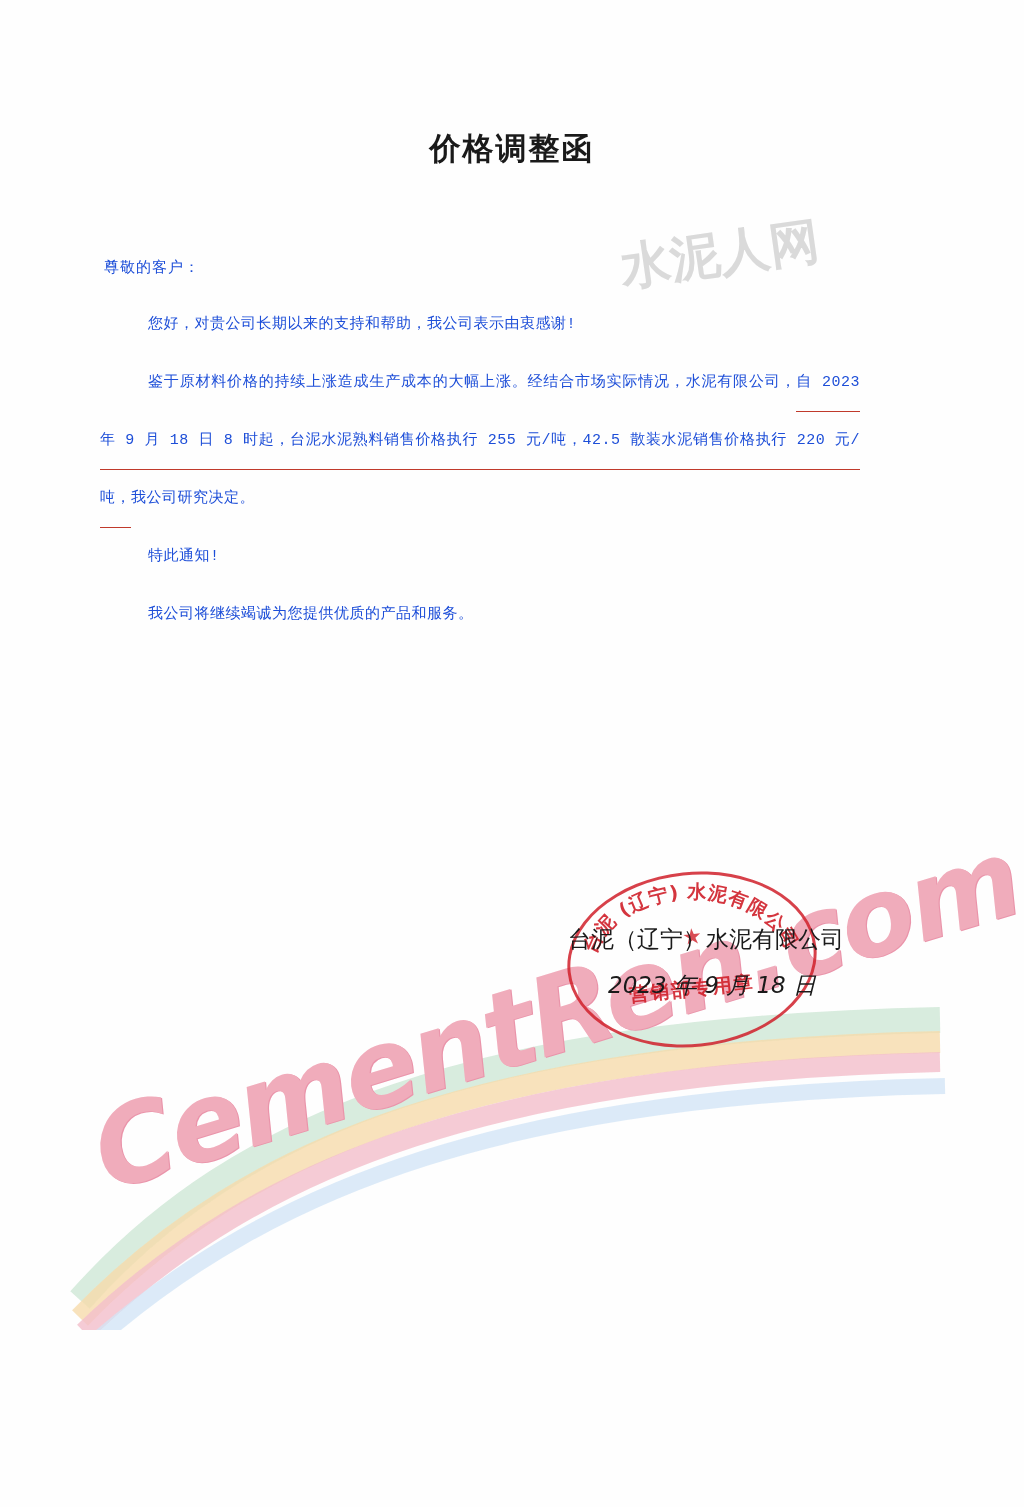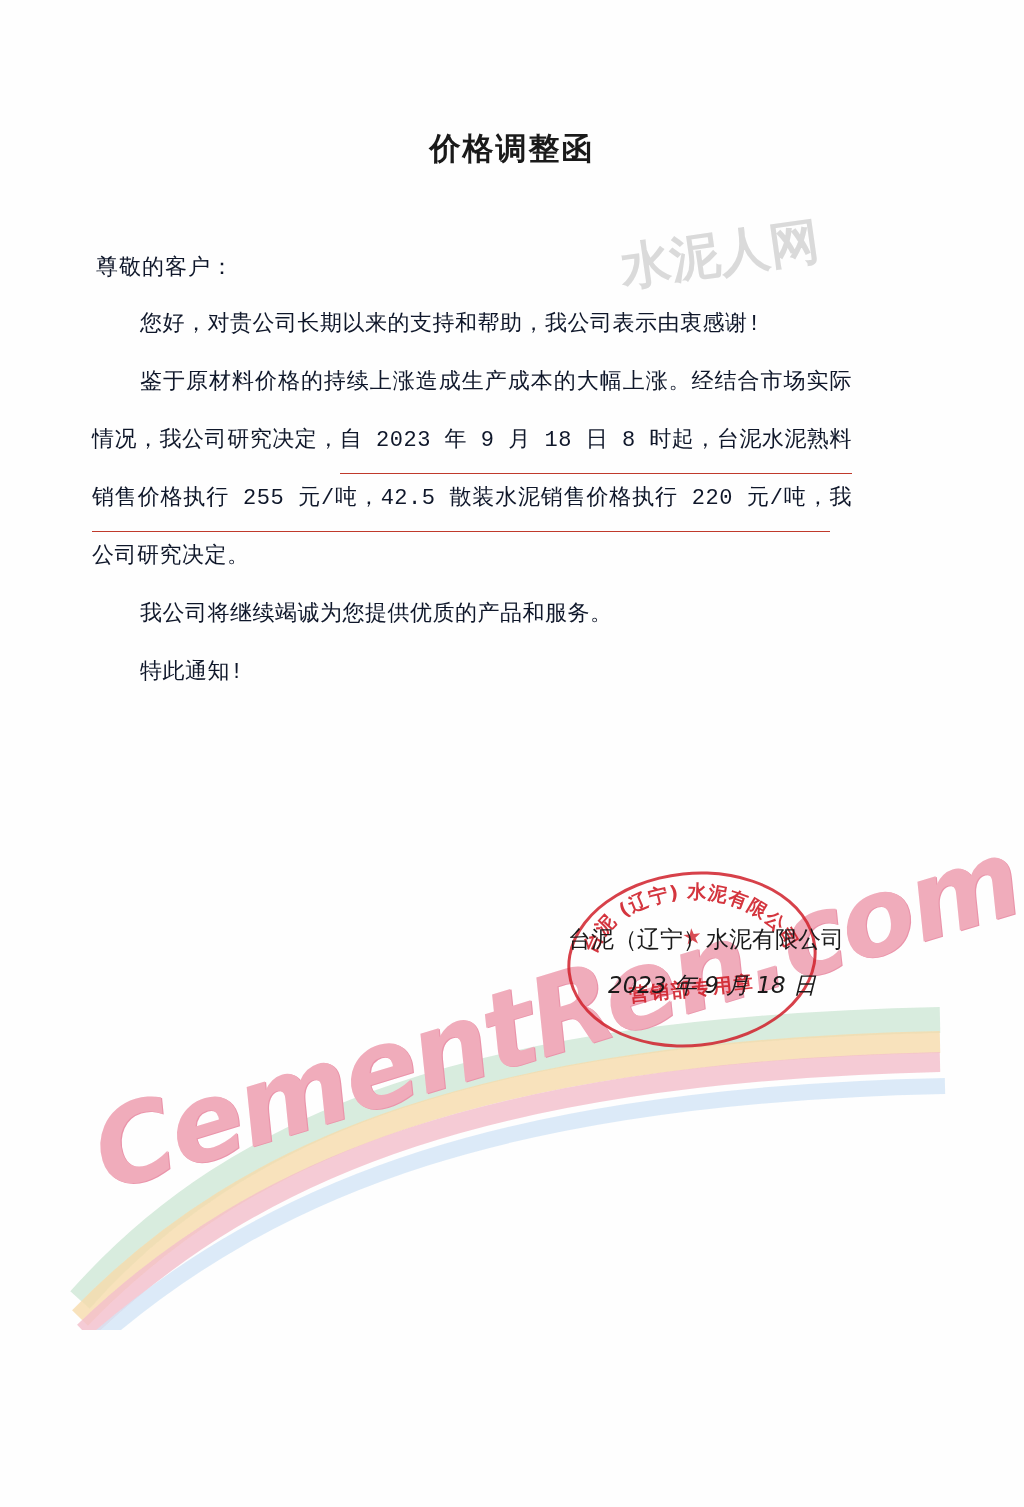--- a/index.html
+++ b/index.html
@@ -86,27 +86,27 @@
     width: 100%;
     text-align: center;
     font-size: 31px;
     font-weight: bold;
     letter-spacing: 2px;
     font-family: Liberation Sans, sans-serif;
   }
 
   .body-block {
     position: absolute;
-    left: 92px;
+    left: 100px;
     top: 238px;
     width: 760px;
-    font-size: 22px;
+    font-size: 15px;
     line-height: 58px;
     font-family: "DejaVu Sans", sans-serif;
-    color: #0f172a;
+    color: #1d4ed8;
   }
   .salutation {
     margin: 0 0 0 4px;
     letter-spacing: 1px;
   }
   .para {
     margin: 0;
     text-indent: 48px;
     letter-spacing: 0.5px;
     text-align: justify;
@@ -202,23 +202,23 @@
 
   <div class="wm-top">
     <div class="wm-top-text">水泥人网</div>
   </div>
 
   <div class="doc-title">价格调整函</div>
 
   <div class="body-block">
     <p class="salutation">尊敬的客户：</p>
     <p class="para">您好，对贵公司长期以来的支持和帮助，我公司表示由衷感谢!</p>
-    <p class="para p-body"><span>鉴于原材料价格的持续上涨造成生产成本的大幅上涨。经结合市场实际情况，我公司研究决定，</span><span class="u">自 2023 年 9 月 18 日 8 时起，台泥水泥熟料销售价格执行 255 元/吨，42.5 散装水泥销售价格执行 220 元/吨，</span><span>我公司研究决定。</span></p>
+    <p class="para p-body"><span>鉴于原材料价格的持续上涨造成生产成本的大幅上涨。经结合市场实际情况，水泥有限公司，</span><span class="u">自 2023 年 9 月 18 日 8 时起，台泥水泥熟料销售价格执行 255 元/吨，42.5 散装水泥销售价格执行 220 元/吨，</span><span>我公司研究决定。</span></p>
+    <p class="para">特此通知!</p>
     <p class="para">我公司将继续竭诚为您提供优质的产品和服务。</p>
-    <p class="para">特此通知!</p>
   </div>
 
   <div class="stamp">
     <div class="stamp-ellipse"></div>
     <svg class="stamp-arc-text" viewBox="0 0 250 175" xmlns="http://www.w3.org/2000/svg">
       <defs>
         <path id="sealArc" d="M 26,100 A 99,72 0 0 1 224,96" fill="none"></path>
       </defs>
       <text font-family="DejaVu Sans, sans-serif" font-size="19" font-weight="bold" fill="#d0202a" opacity="0.9" letter-spacing="1">
         <textPath href="#sealArc" startOffset="50%" text-anchor="middle">台泥 (辽宁) 水泥有限公司</textPath>

